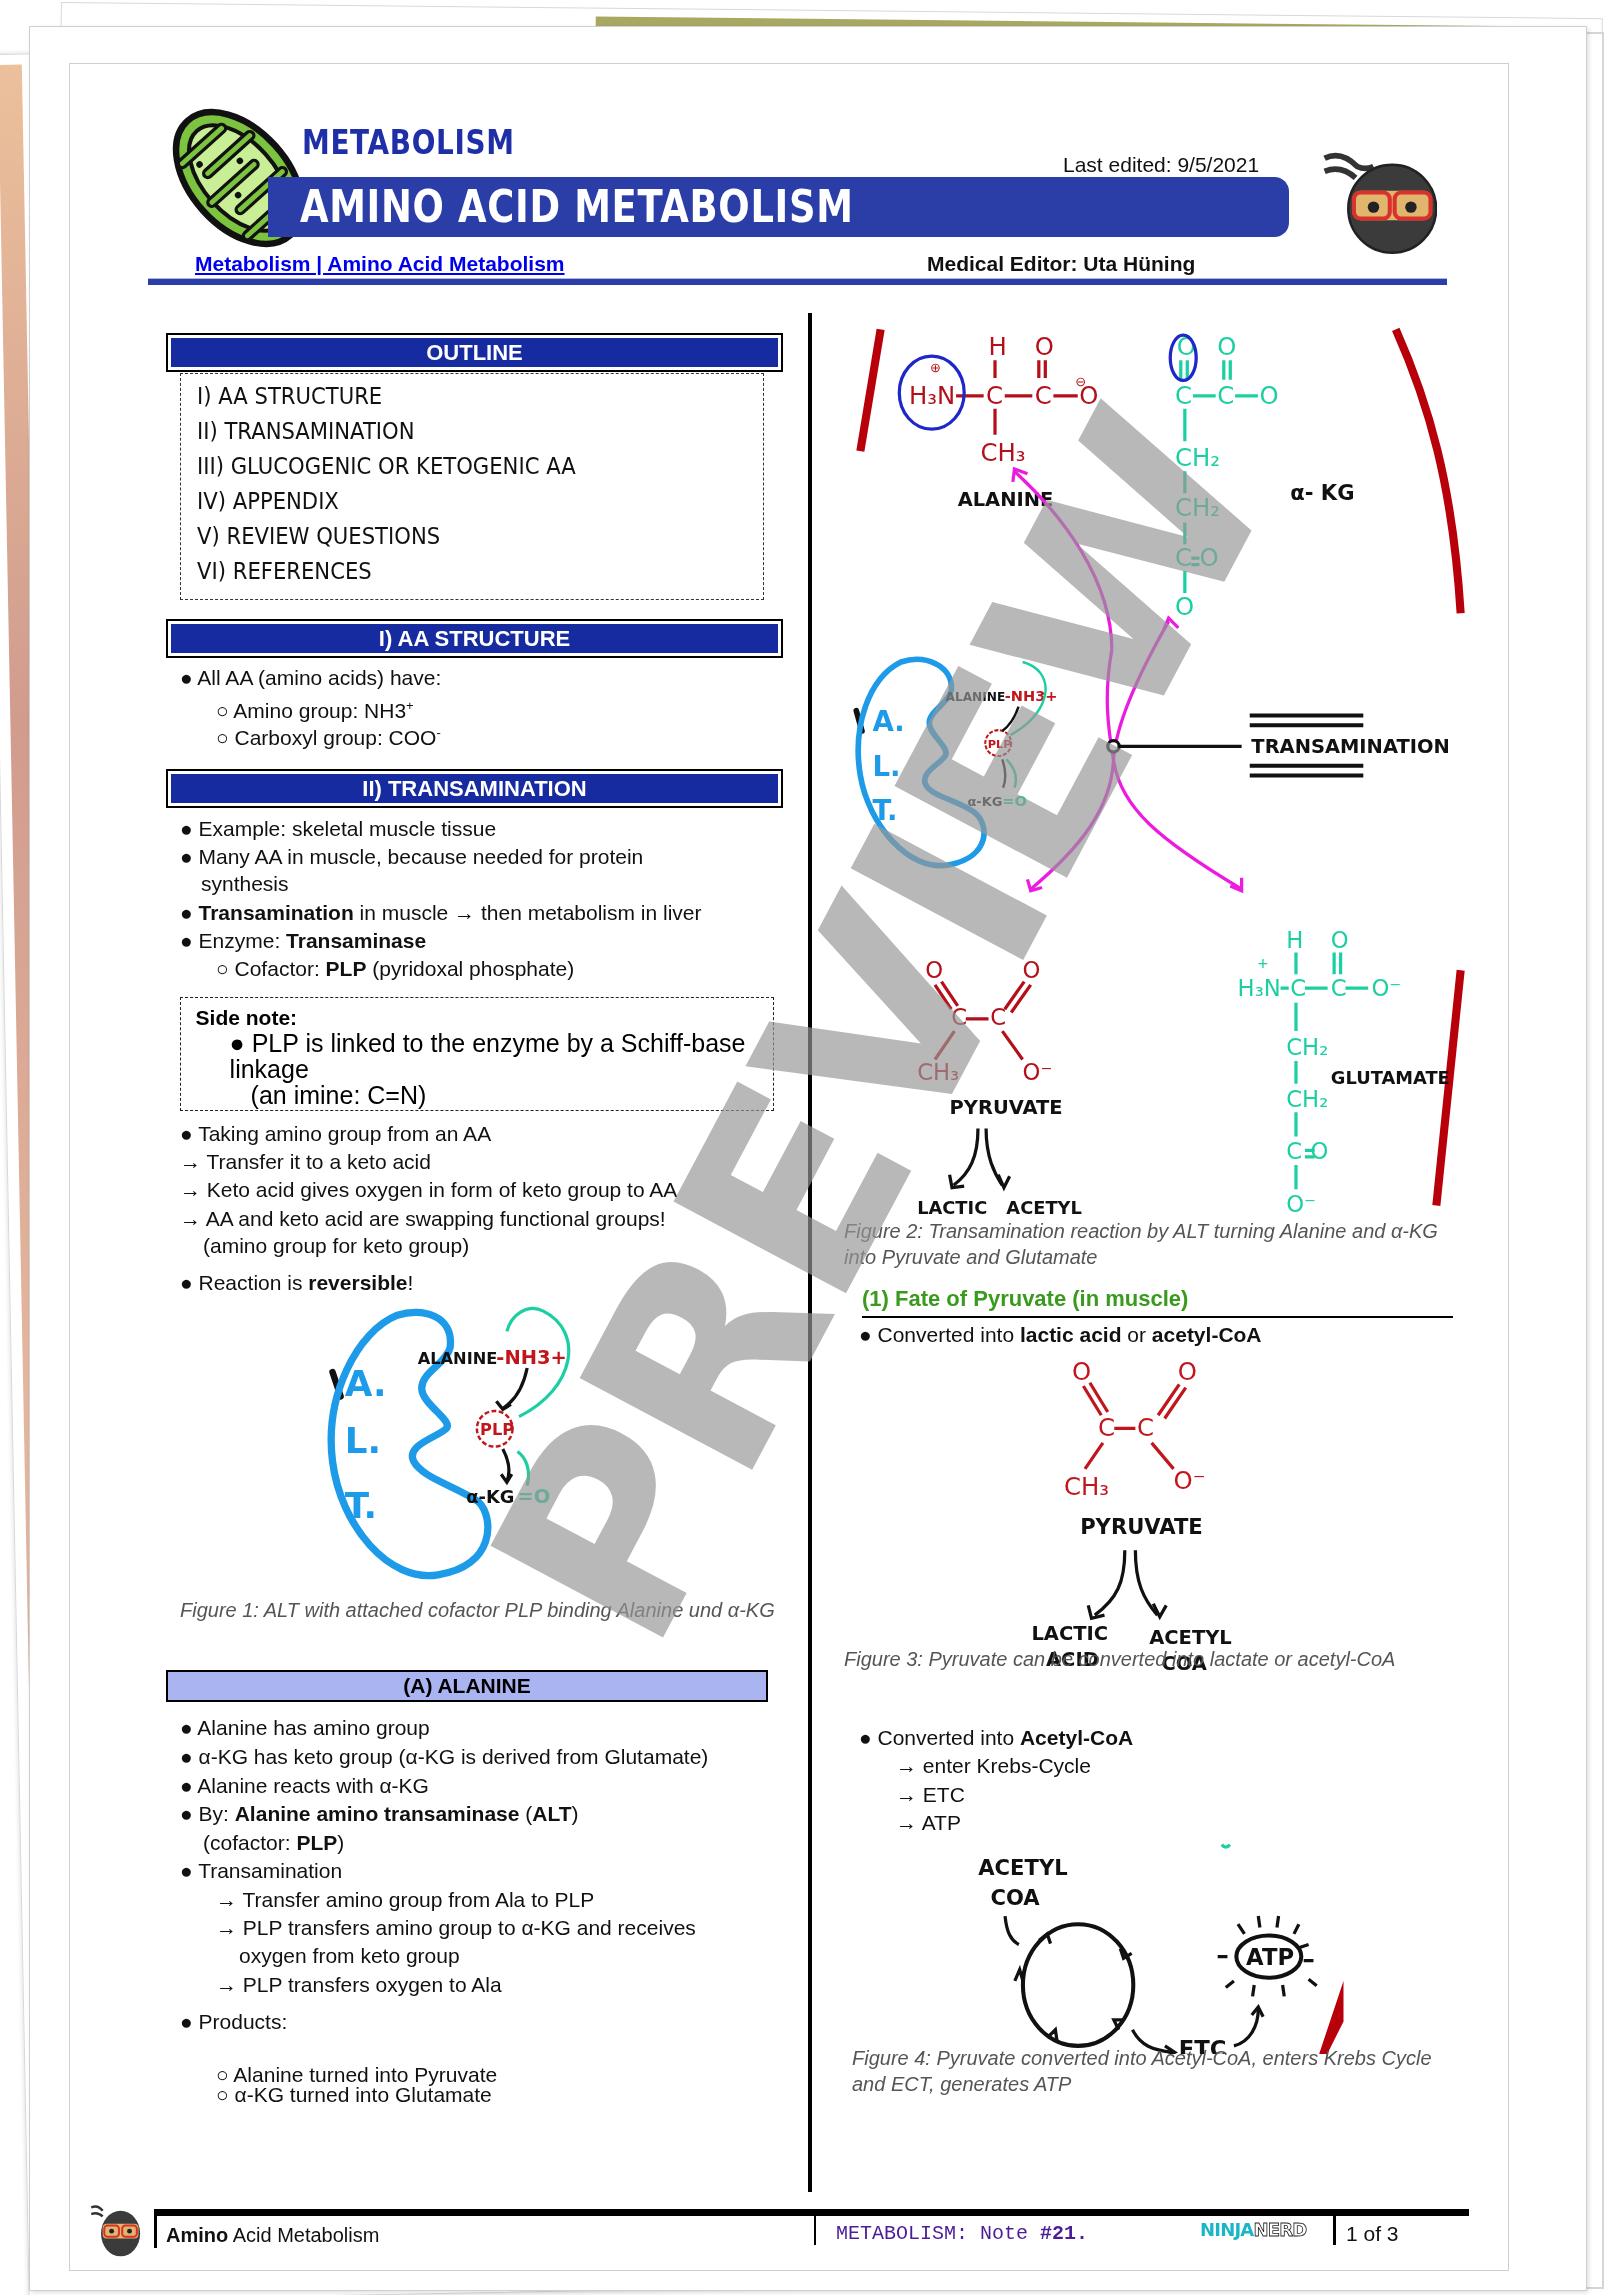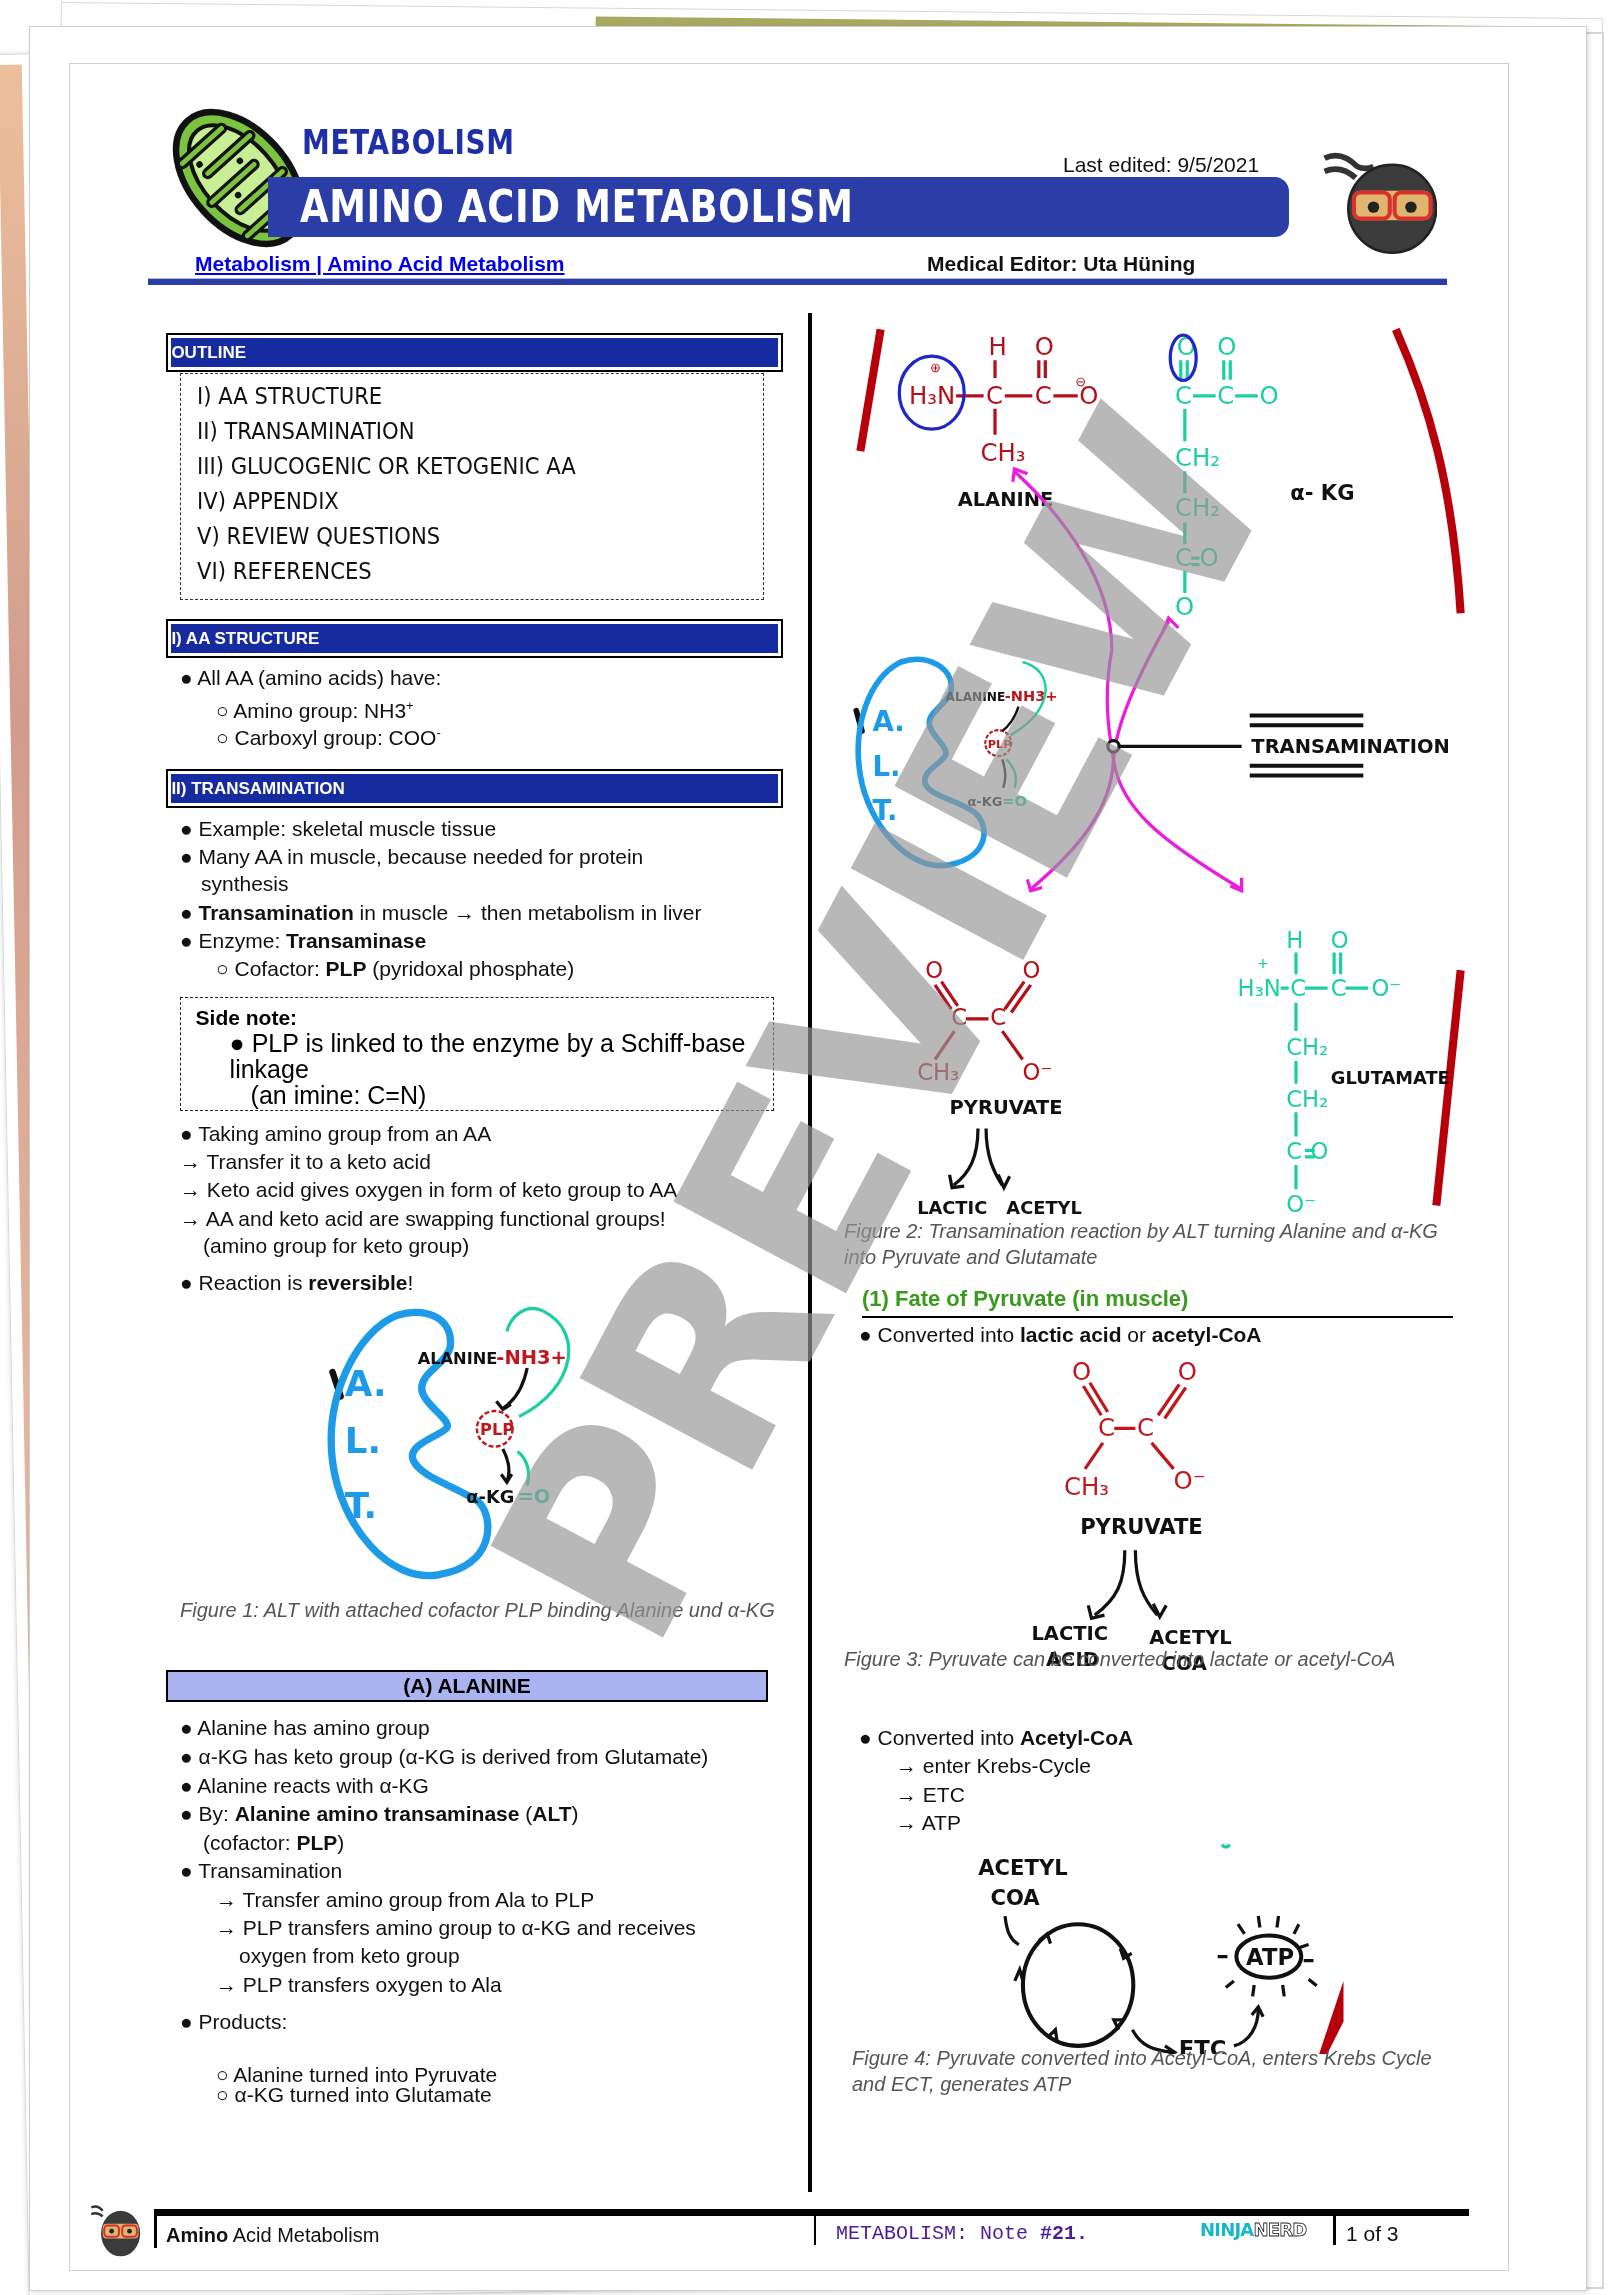--- a/index.html
+++ b/index.html
@@ -23,21 +23,21 @@
   .last-edited { position: absolute; left: 1063px; top: 153px; font-size: 21px; color: #111; }
   .ninja { position: absolute; left: 1323px; top: 142px; width: 114px; height: 114px; }
   .breadcrumb { position: absolute; left: 195px; top: 252px; font-size: 21px; font-weight: bold; color: #0000ee; text-decoration: underline; }
   .editor { position: absolute; left: 927px; top: 252px; font-size: 21px; font-weight: bold; color: #111; }
   .header-rule { position: absolute; left: 148px; top: 278px; width: 1299px; height: 6.5px; background: #2b3ea8; border-top: 1.6px solid #b0b8e0; }
 
   
   .col-divider { position: absolute; left: 808px; top: 313px; width: 4px; height: 1879px; background: #000; }
 
   .sec-head { position: absolute; left: 166px; width: 617px; height: 39px; border: 2.4px solid #000; padding: 2.4px; background: #fff; }
-  .sec-head .inner { width: 100%; height: 100%; background: #172ba0; border: 0.8px solid #fff; color: #fff; font-weight: bold; font-size: 17px; line-height: 29px; }
+  .sec-head .inner { width: 100%; height: 100%; background: #172ba0; border: 0.8px solid #fff; color: #fff; font-weight: bold; font-size: 22px; text-align: center; line-height: 29px; }
   .outline-box { position: absolute; left: 180px; top: 373px; width: 584px; height: 227px; border: 1.6px dashed #333; padding: 4.9px 16px; }
   .outline-box div { font-family: "DejaVu Sans", sans-serif; font-size: 23.5px; line-height: 35px; color: #111; transform: scaleX(0.9); transform-origin: left; white-space: nowrap; }
 
   .txt { position: absolute; font-size: 21px; line-height: 28px; color: #111; white-space: nowrap; }
   .txt b { font-weight: bold; }
   .ind1 { padding-left: 36px; }
 
   .side-note { position: absolute; left: 180px; top: 997px; width: 594px; height: 114px; border: 1.6px dashed #222; padding: 8px 14.6px; }
   .side-note .sn-title { font-weight: bold; font-size: 21px; }
   .side-note .sn-body { font-size: 25px; line-height: 26px; margin-left: 34px; }

